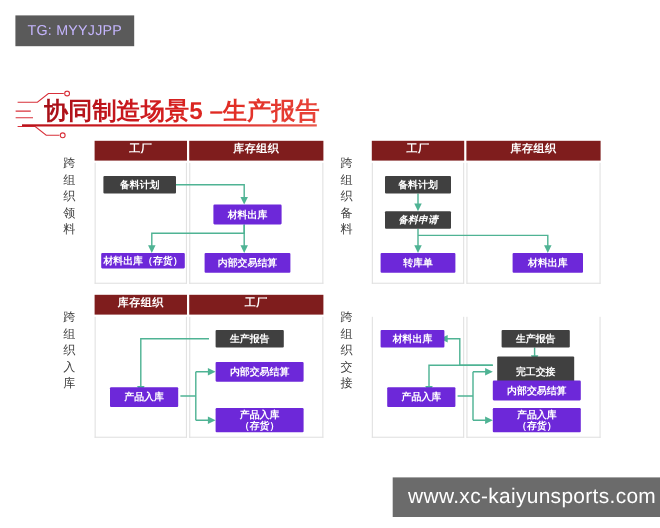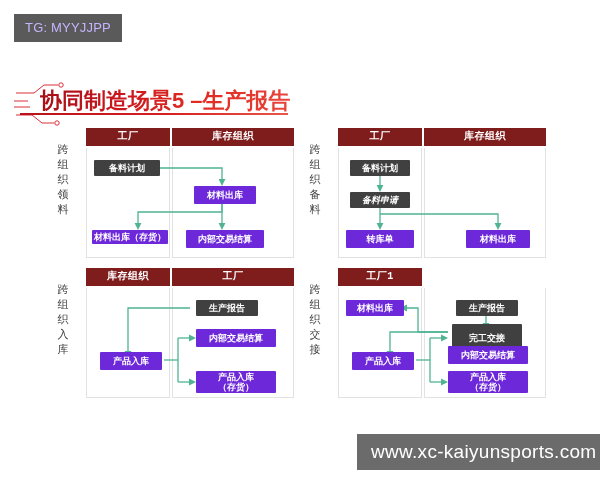--- a/index.html
+++ b/index.html
@@ -280,21 +280,20 @@
     <div class="vlabel">
       <span>跨</span>
       <span>组</span>
       <span>织</span>
       <span>交</span>
       <span>接</span>
     </div>
     <div class="panel">
       <div class="col left">
         <div class="col-body"></div>
-        <div class="col-head">工厂1</div>
       </div>
       <div class="col right">
         <div class="col-body"></div>
       </div>
 
       <svg class="wires" viewBox="0 0 208 130">
         <g stroke="#4fb394" stroke-width="1.3" fill="none">
           <path d="M148 48 L148 56"></path>
           <path d="M110 64 L80 64 L80 40 L68 40"></path>
           <path d="M110 64 L52 64 L52 84"></path>

